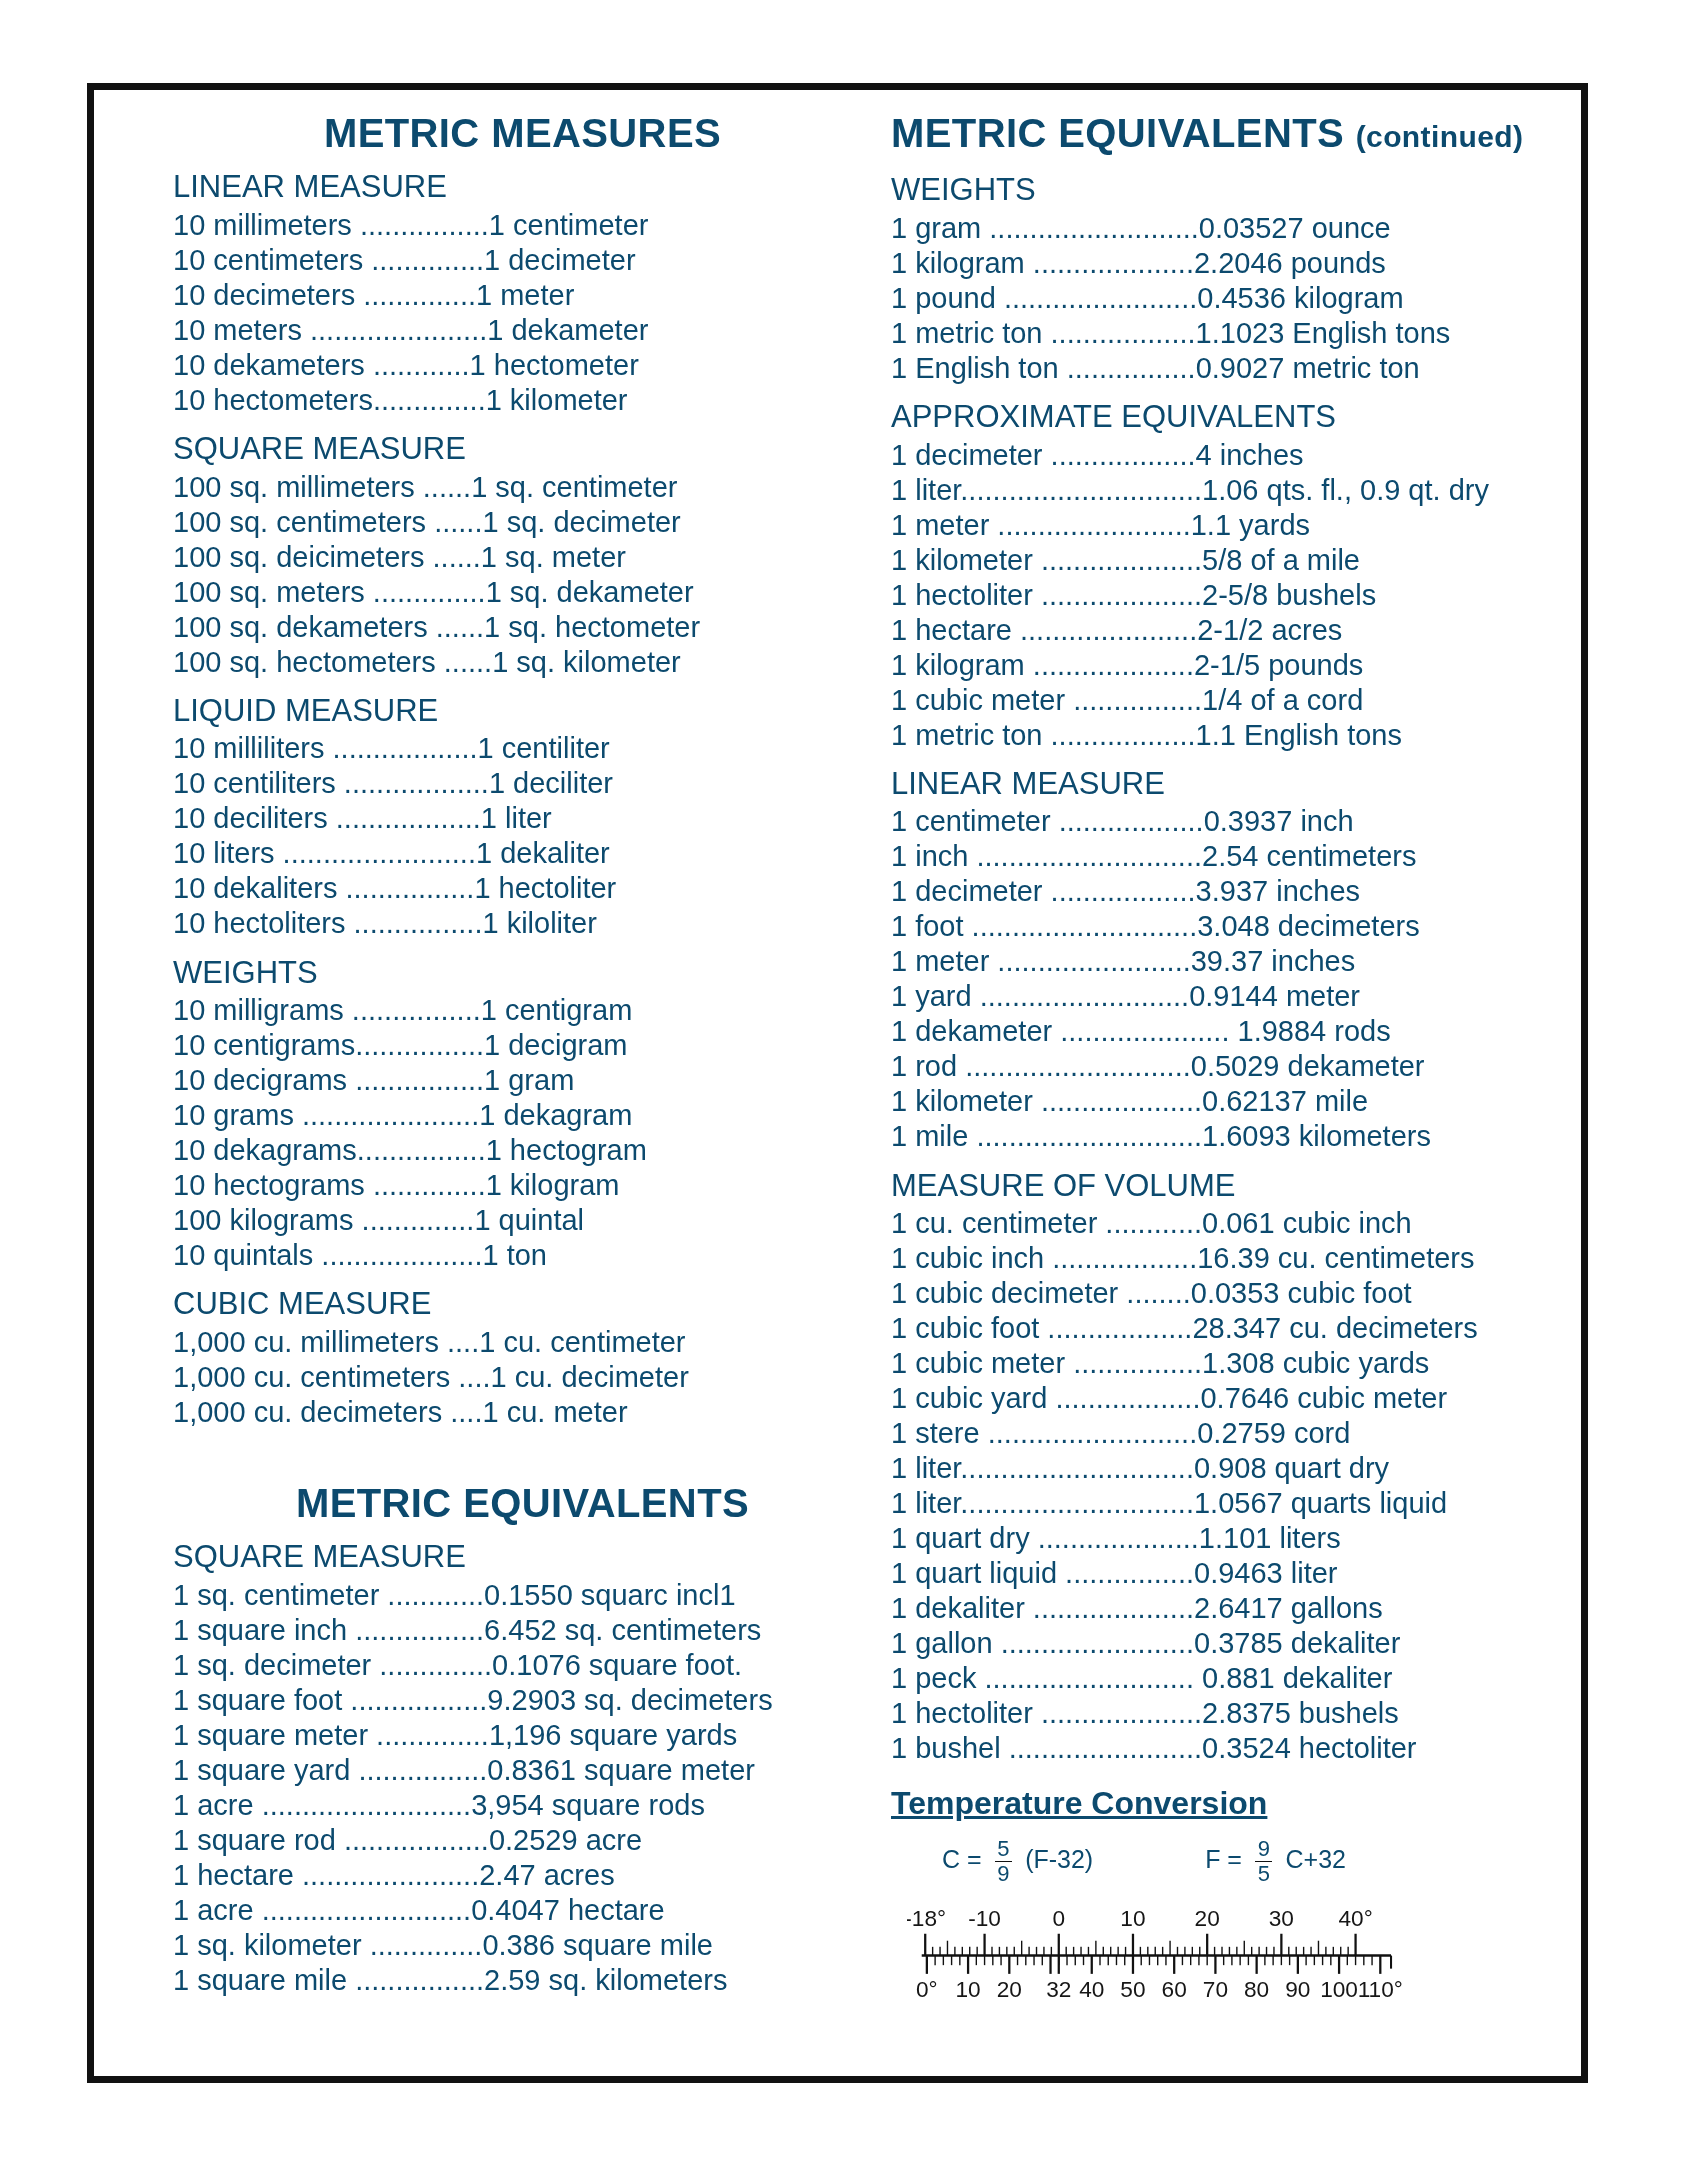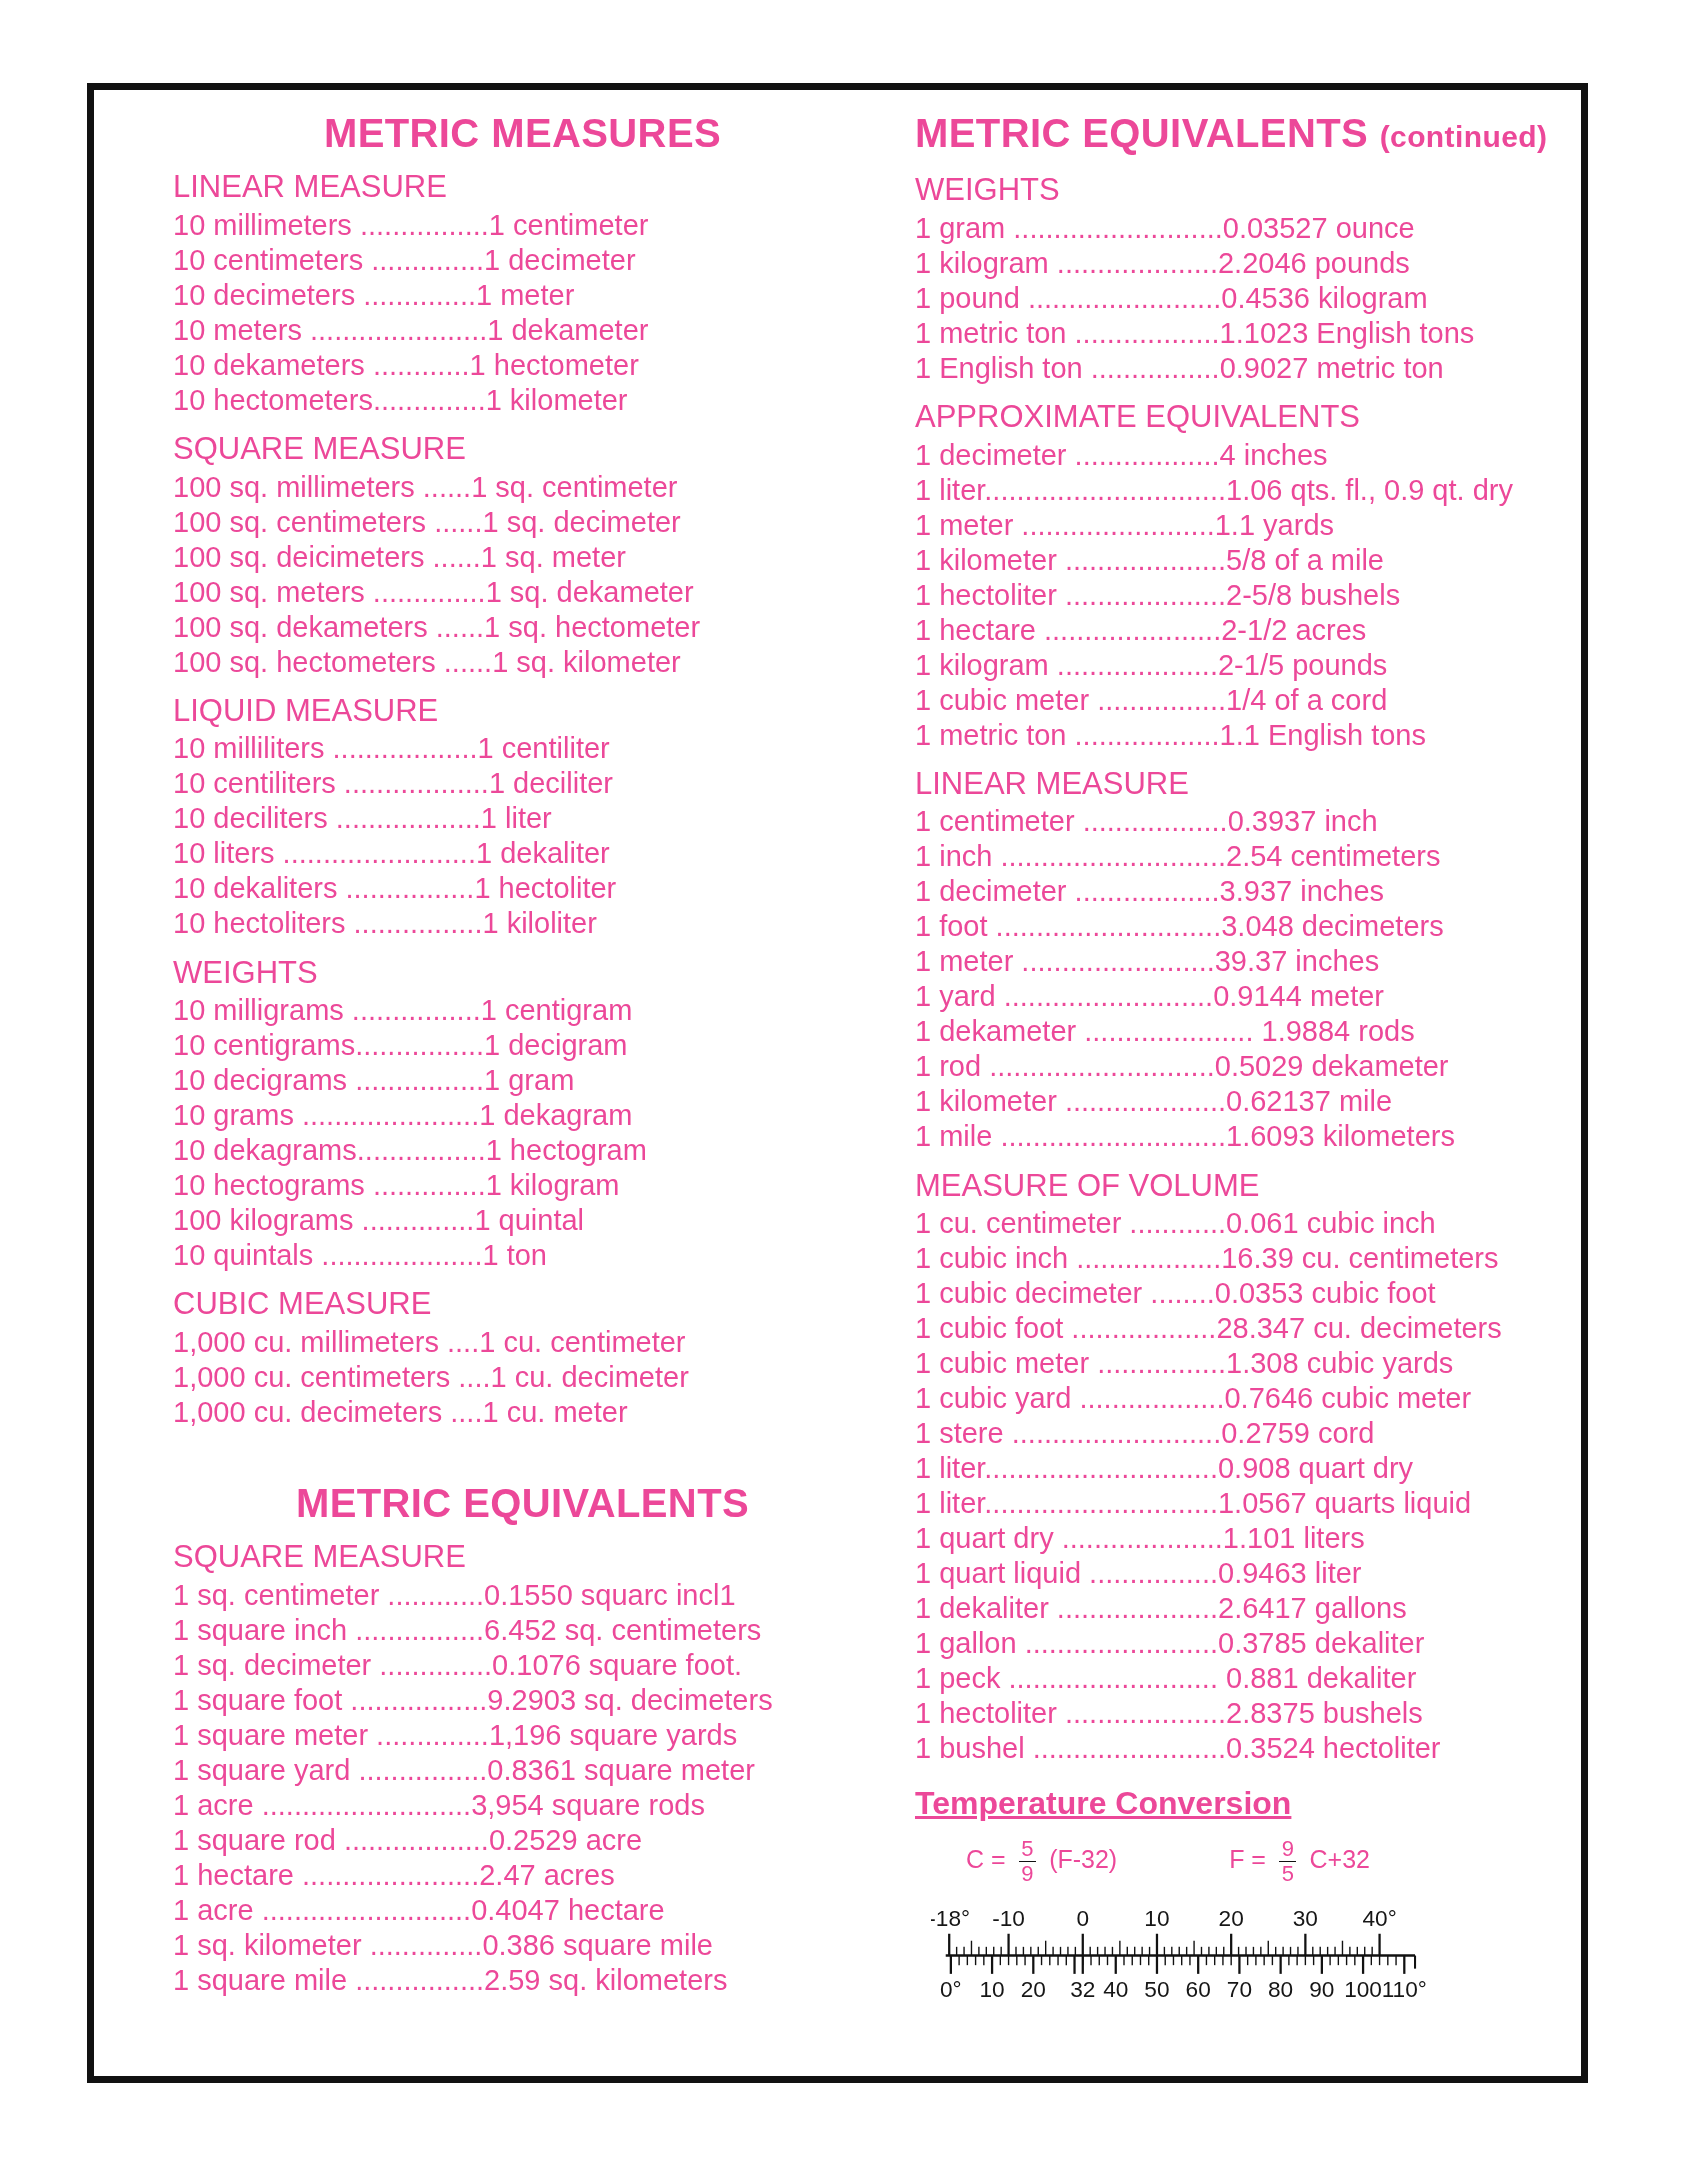--- a/index.html
+++ b/index.html
@@ -1,22 +1,22 @@
 <!DOCTYPE html>
 <html style="font-size:14px"><head>
 <meta charset="utf-8">
 <style>
   html,body{margin:0;padding:0;background:#ffffff;}
   .page{position:relative;width:1687px;height:2184px;background:#ffffff;overflow:hidden;
-        font-family:"Liberation Sans", sans-serif;color:#ec4899;}
+        font-family:"Liberation Sans", sans-serif;color:#0c4a6e;}
   .frame{position:absolute;left:87px;top:83px;width:1501px;height:2000px;
          border:7.9px solid #111;box-sizing:border-box;background:#ffffff;}
   .col{position:absolute;top:0;padding-top:21px;}
   .col-left{left:79px;width:699px;}
-  .col-right{left:797px;width:681px;margin-left:24px;}
+  .col-right{left:797px;width:681px;}
   .doc-title{font-size:40px;font-weight:bold;line-height:45px;margin:0 0 8.7px 0;
              letter-spacing:0.4px;white-space:nowrap;}
   .doc-title.centered{text-align:center;}
   .doc-title .cont{font-size:30px;font-weight:bold;}
   .doc-title.second{margin-top:51px;}
   .section{margin:0;}
   .heading{font-size:31px;font-weight:normal;line-height:37px;margin:12.2px 0 2.6px 0;white-space:nowrap;}
   .row{font-size:29px;line-height:35px;white-space:nowrap;}
   .temp-heading{font-size:32px;font-weight:bold;line-height:38px;margin:17.5px 0 0 0;text-decoration:underline;}
   .formulas{margin:15.7px 0 0 51px;font-size:25px;white-space:nowrap;}

